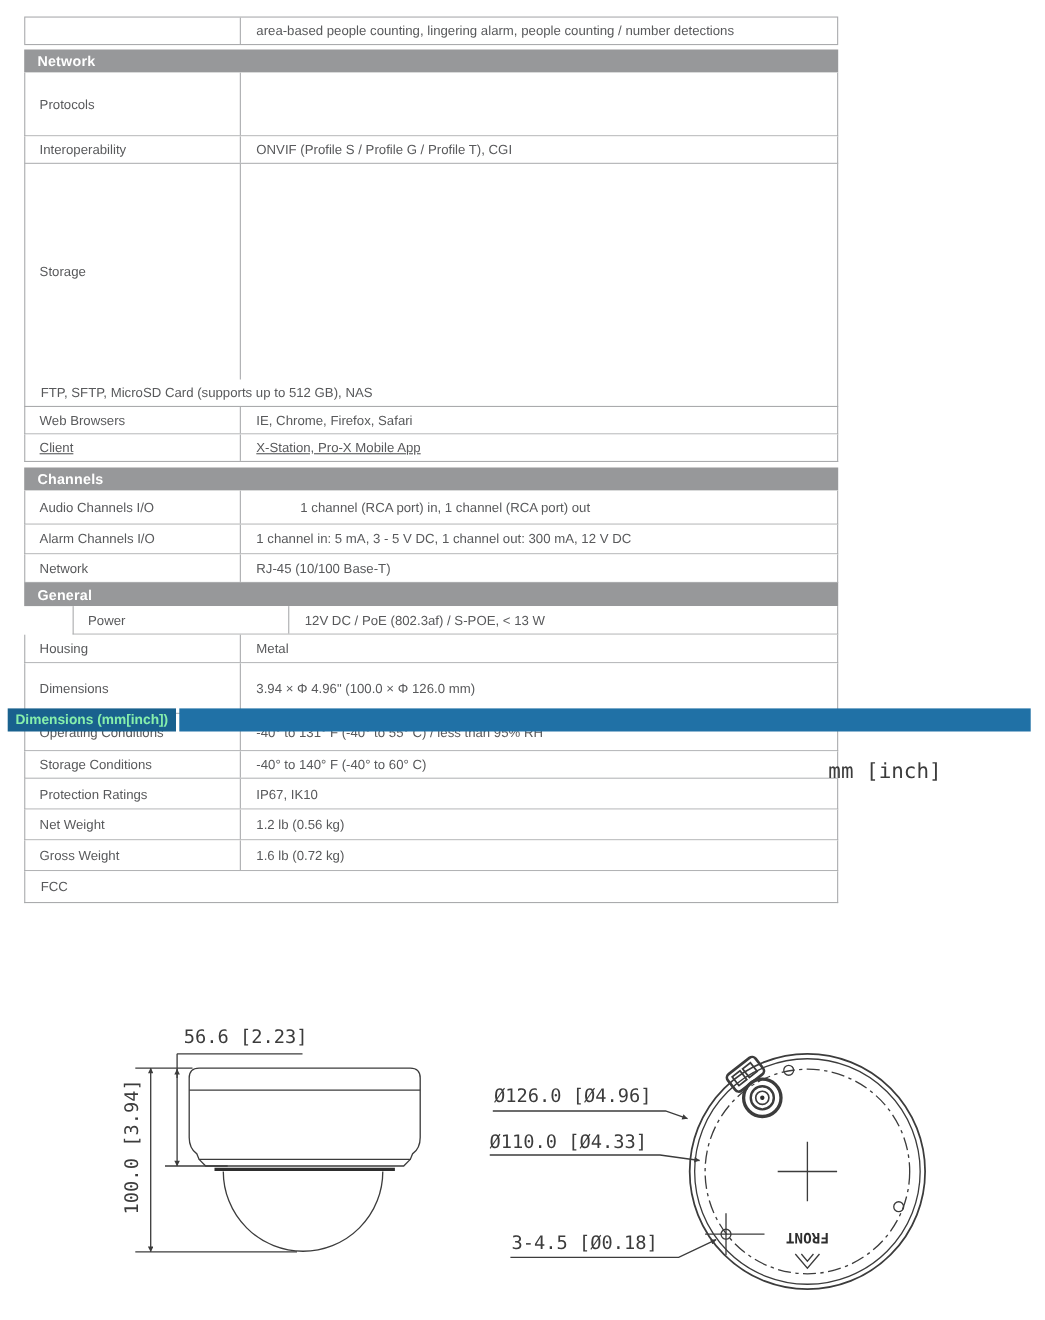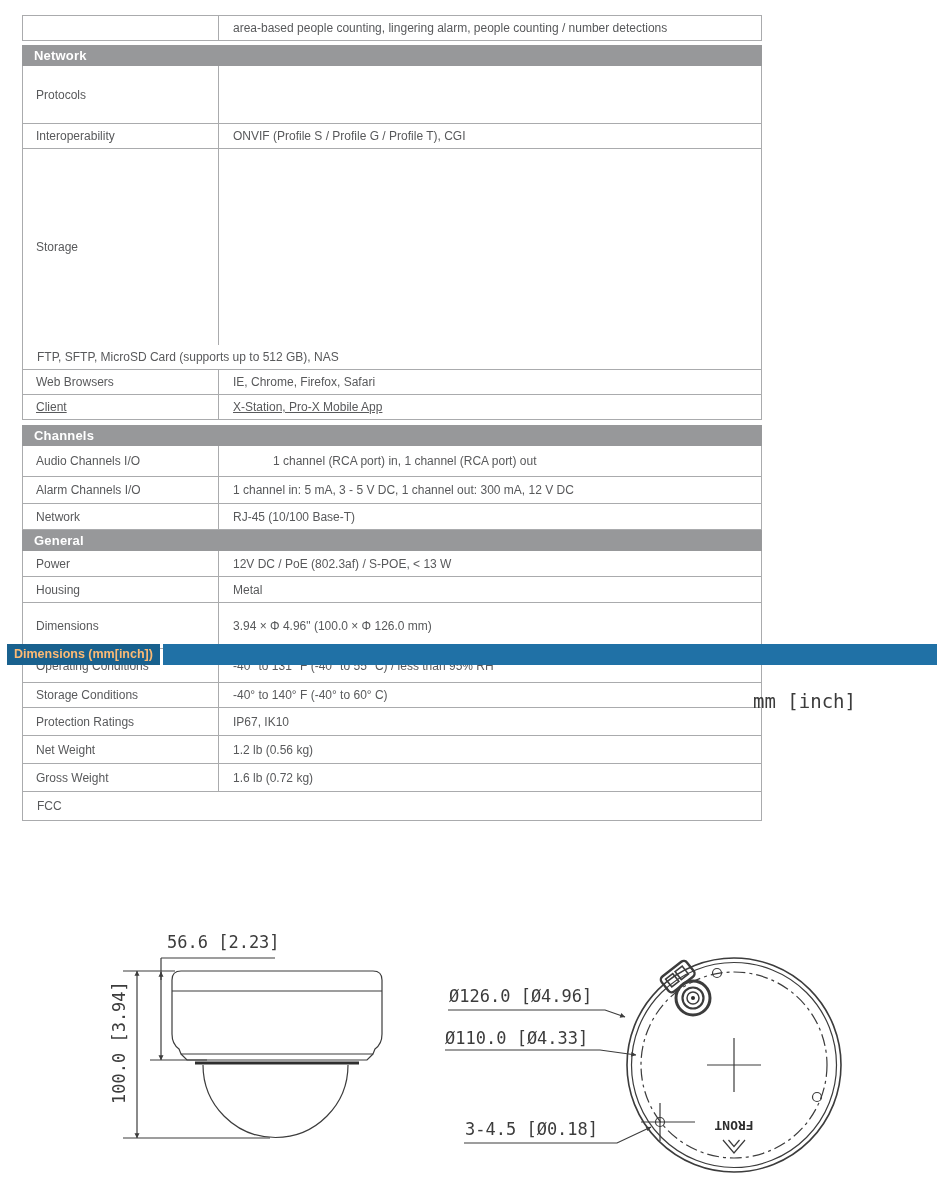--- a/index.html
+++ b/index.html
@@ -20,21 +20,21 @@
     height:21px;line-height:21px;padding-left:12px;letter-spacing:.2px;
   }
   .spec-row{
     display:flex;border-left:1px solid #aaabad;border-right:1px solid #aaabad;
     border-bottom:1px solid #aaabad;box-sizing:border-box;background:#fff;
   }
   .section.gap-after{margin-bottom:5px;}
   
   .dim-bar{position:absolute;left:7px;top:644px;width:930px;height:21px;display:flex;}
   .dim-bar .bar-label{
-    background:#19618e;color:#fdba74;font-weight:bold;font-size:12.5px;line-height:21px;
+    background:#19618e;color:#86efac;font-weight:bold;font-size:12.5px;line-height:21px;
     padding:0 7px;white-space:nowrap;
   }
   .dim-bar .bar-fill{background:#2071a6;flex:1;margin-left:3px;}
   
   .units-note{
     position:absolute;left:753px;top:690px;
     font-family:"DejaVu Sans Mono",monospace;font-size:19px;color:#3c3c3c;
   }
   .dtext{font-family:"DejaVu Sans Mono",monospace;font-size:17px;fill:#3c3c3c;}
   .dline{stroke:#3c3c3c;stroke-width:1.2;fill:none;}
@@ -84,21 +84,21 @@
             <div class="cell label">Alarm Channels I/O</div>
             <div class="cell value">1 channel in: 5 mA, 3 - 5 V DC, 1 channel out: 300 mA, 12 V DC</div>
           </div>
           <div class="spec-row" style="min-height: 26px;">
             <div class="cell label">Network</div>
             <div class="cell value">RJ-45 (10/100 Base-T)</div>
           </div>
         </div>
         <div class="section">
           <div class="section-bar">General</div>
-          <div class="spec-row" style="min-height: 26px;">
+          <div class="spec-row" style="min-height: 26px; margin-left: 44px;">
             <div class="cell label">Power</div>
             <div class="cell value">12V DC / PoE  (802.3af) / S-POE, &lt; 13 W</div>
           </div>
           <div class="spec-row" style="min-height: 26px;">
             <div class="cell label">Housing</div>
             <div class="cell value">Metal</div>
           </div>
           <div class="spec-row" style="min-height: 46px;">
             <div class="cell label">Dimensions</div>
             <div class="cell value">3.94 ×  Φ 4.96" (100.0  ×  Φ 126.0 mm)</div>

